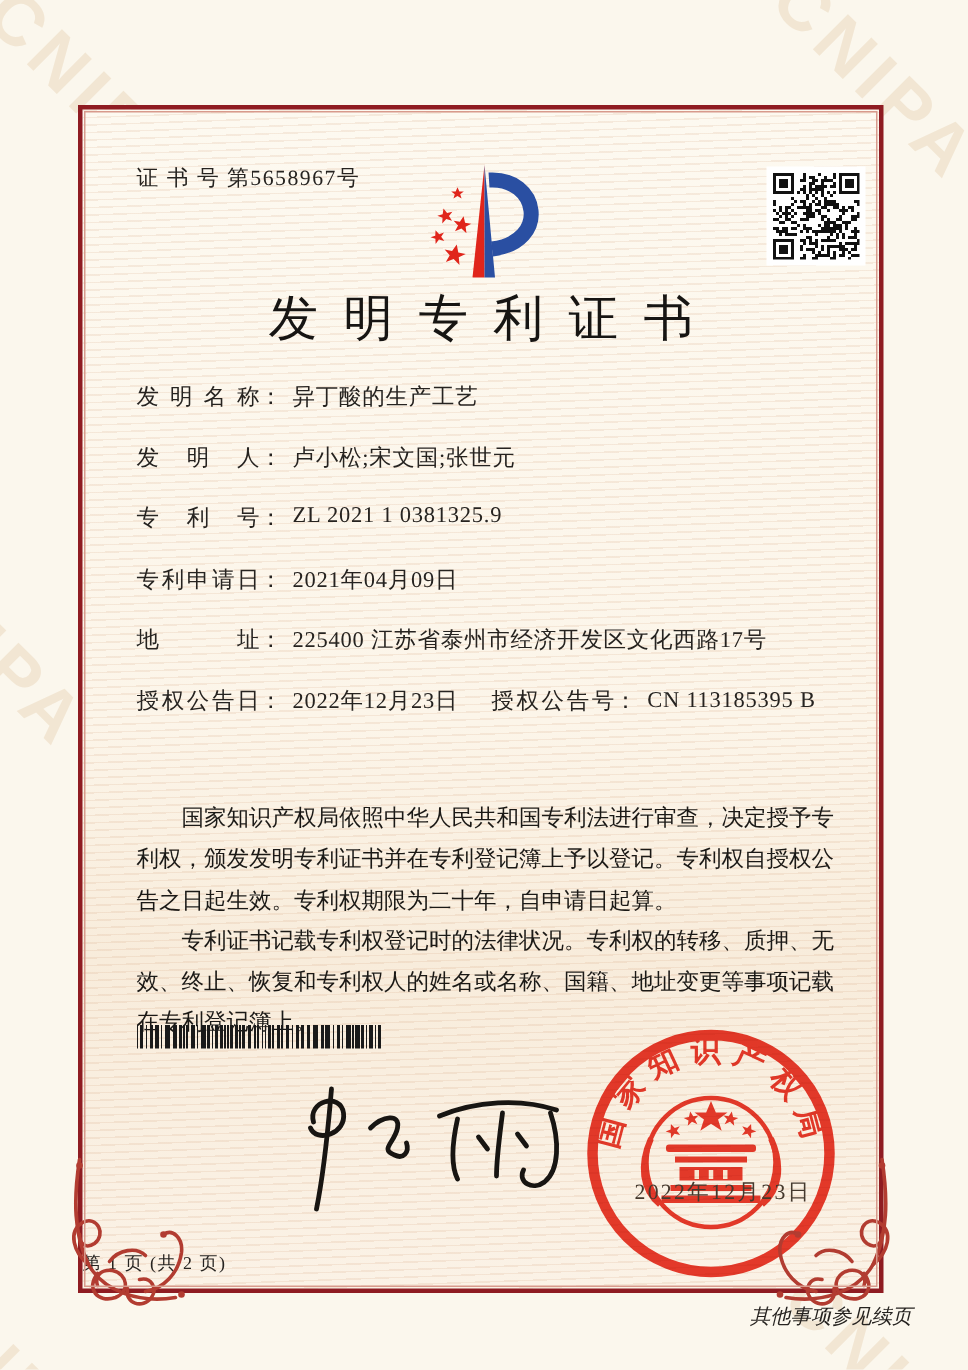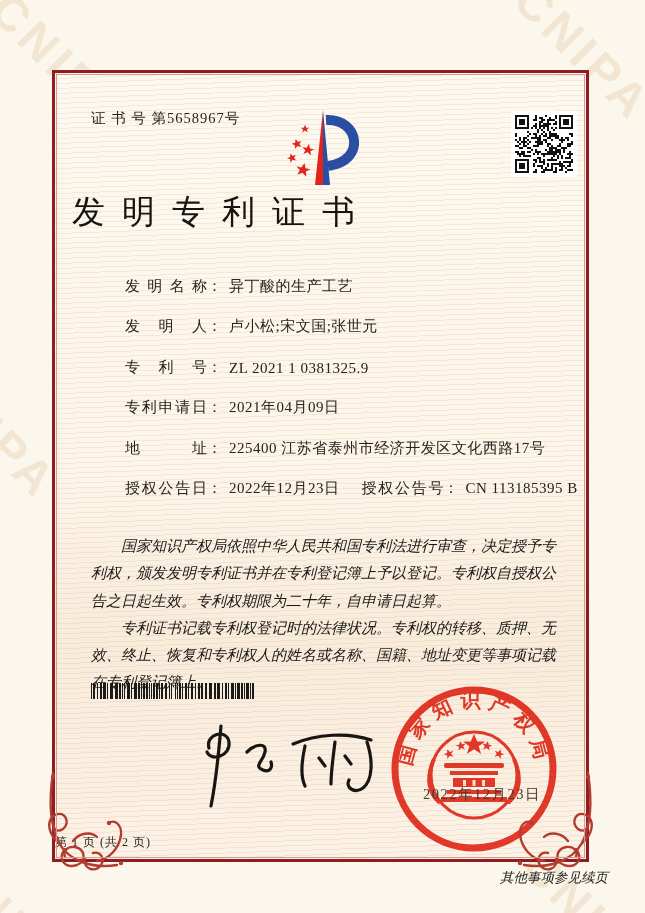--- a/index.html
+++ b/index.html
@@ -27,32 +27,32 @@
     background:
       repeating-linear-gradient(178deg, rgba(203,144,103,0.15) 0 1px, rgba(0,0,0,0) 1px 5px),
       linear-gradient(180deg,#fdf9f0 0%,#fcf5e9 52%,#f8ecdb 72%,#fbf2e6 100%);
   }
   .frame::before{content:"";position:absolute;inset:1px;border:1px solid #d89a8c;pointer-events:none;z-index:5;}
   .cert-no{position:absolute;left:36px;top:36px;font-size:14.5px;letter-spacing:1px;z-index:2;}
   .logo{position:absolute;left:230px;top:32px;width:102px;height:94px;z-index:2;}
   .qr{position:absolute;left:456px;top:38px;width:66px;height:66px;background:#fff;
       padding:4px;box-sizing:border-box;z-index:2;}
   .qr svg{display:block;width:58px;height:58px;}
-  .title{position:absolute;left:0;right:0;top:117px;
+  .title{position:absolute;left:0;right:0;top:117px;text-align:center;
          font-size:33px;letter-spacing:17px;padding-left:17px;color:#171513;z-index:2;}
   .fields{position:absolute;left:36px;top:182px;right:14px;font-size:15px;z-index:2;}
-  .frow{height:40.5px;display:flex;align-items:flex-end;margin-left:34px;}
+  .frow{height:40.5px;display:flex;align-items:flex-start;}
   .flabel{width:82px;flex:none;text-align:justify;text-align-last:justify;}
   .fcolon{flex:none;margin-right:7px;}
   .fcolon::after{content:"：";}
   .fvalue{letter-spacing:0.5px;white-space:nowrap;}
   .pair2{display:flex;align-items:center;margin-left:22px;font-family:Liberation Serif, serif;}
   .pair2 .flabel{width:82px;}
   .paras{position:absolute;left:36px;right:20px;top:460px;font-size:15px;line-height:1.82;
-         font-style:italic;color:#1b1916;z-index:2;}
+         color:#1b1916;z-index:2;}
   .paras p{margin:0;text-indent:2em;}
   .barcode{position:absolute;left:36px;top:610px;width:166px;height:16px;z-index:2;}
   .barcode svg{display:block;width:166px;height:16px;}
   .officer{position:absolute;left:36px;top:668px;font-family:"Liberation Sans","DejaVu Sans",sans-serif;
            font-size:15px;line-height:31px;color:#2a2724;z-index:2;}
   .sig{position:absolute;left:120px;top:645px;width:215px;height:95px;z-index:2;}
   .seal{position:absolute;left:333px;top:610px;width:172px;height:172px;z-index:3;
         mix-blend-mode:multiply;opacity:.95;}
   .seal-date{position:absolute;left:344px;top:712px;width:166px;text-align:center;
              font-size:14.5px;letter-spacing:1.5px;color:#45392e;z-index:4;}

